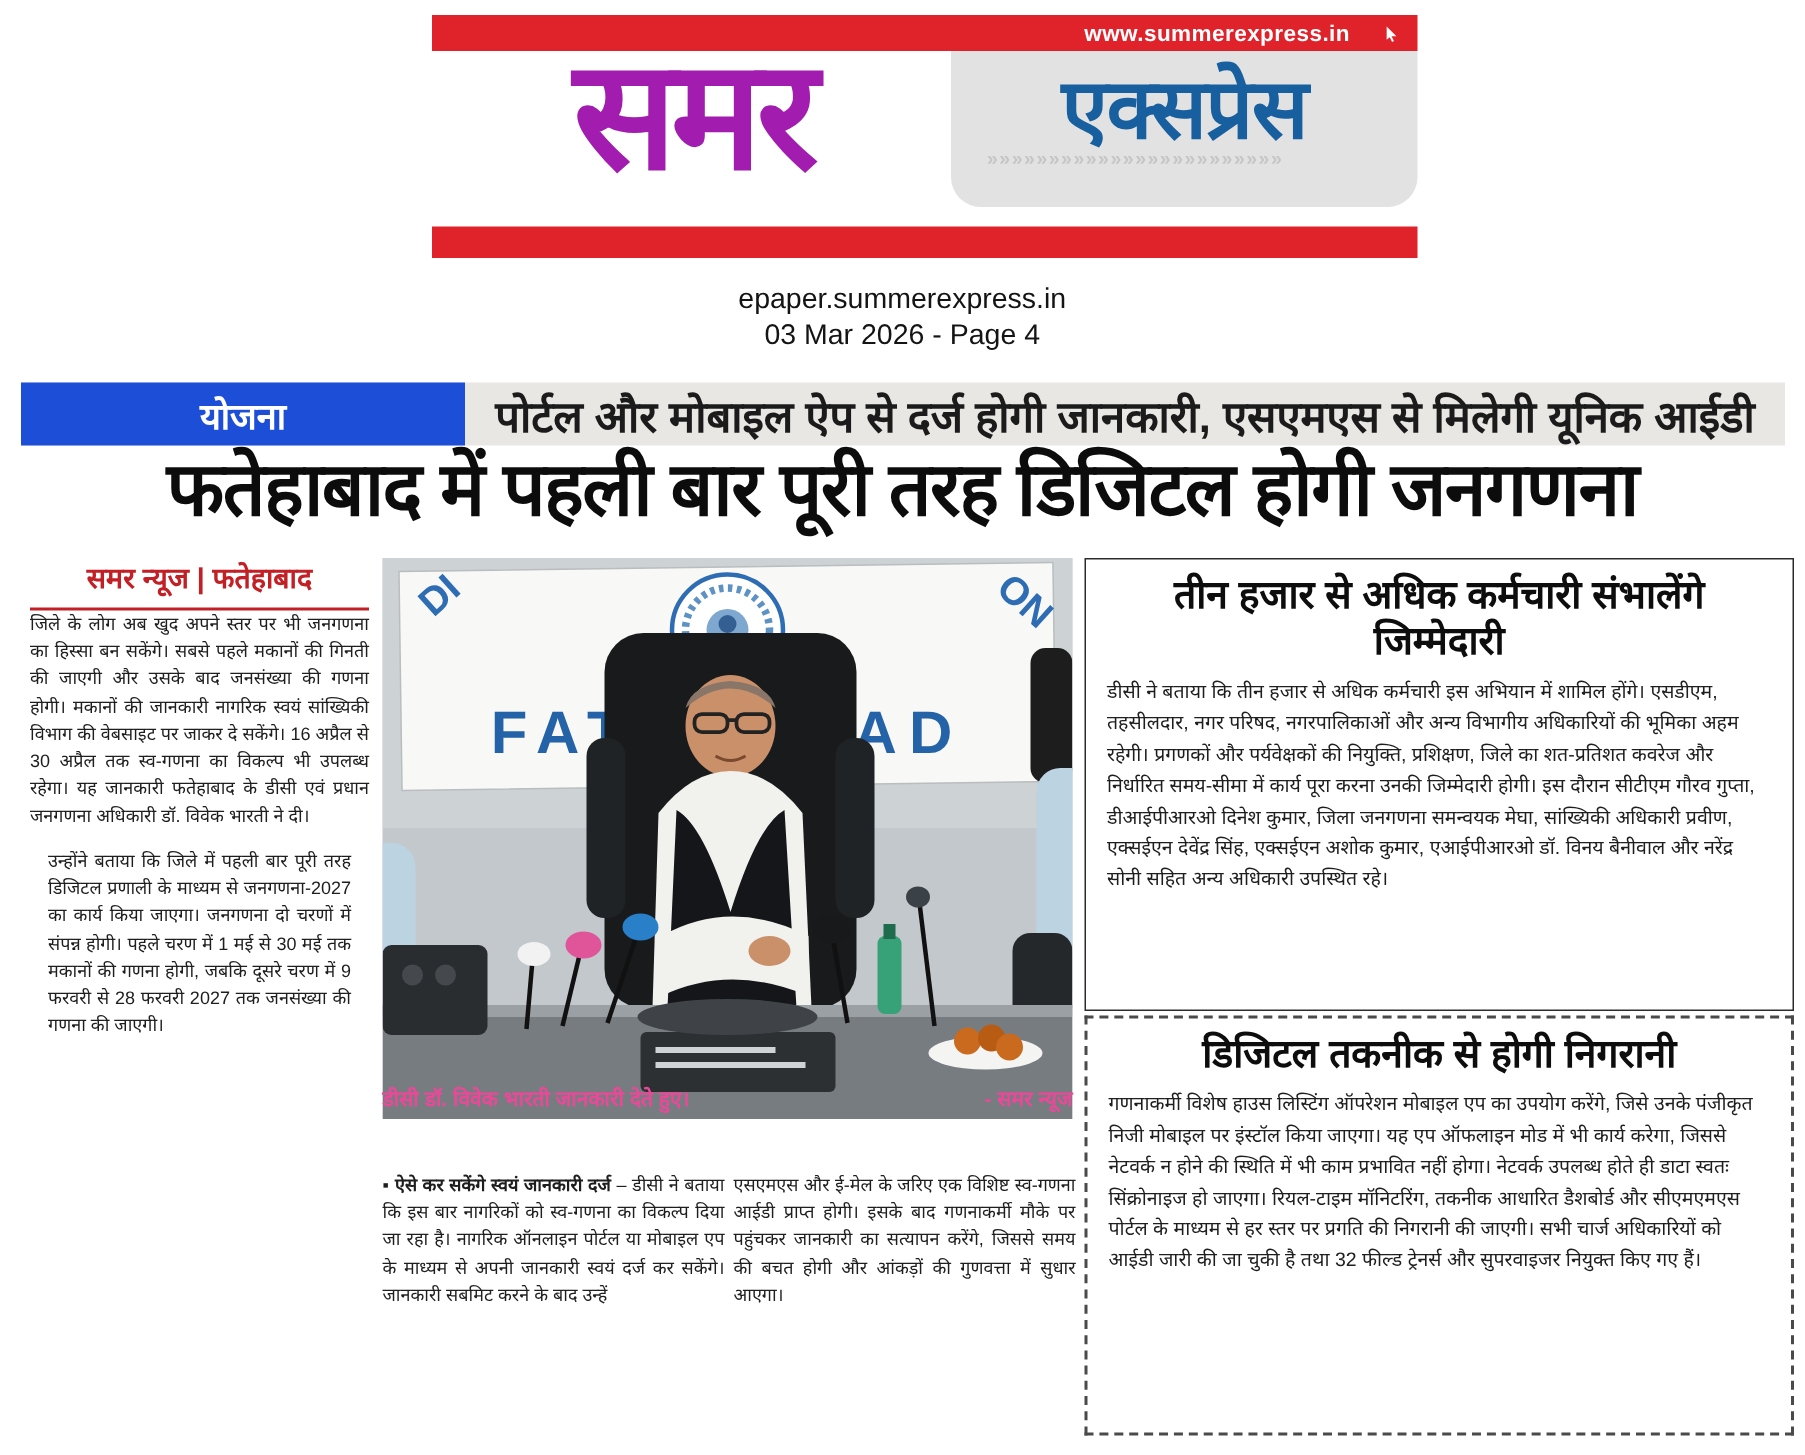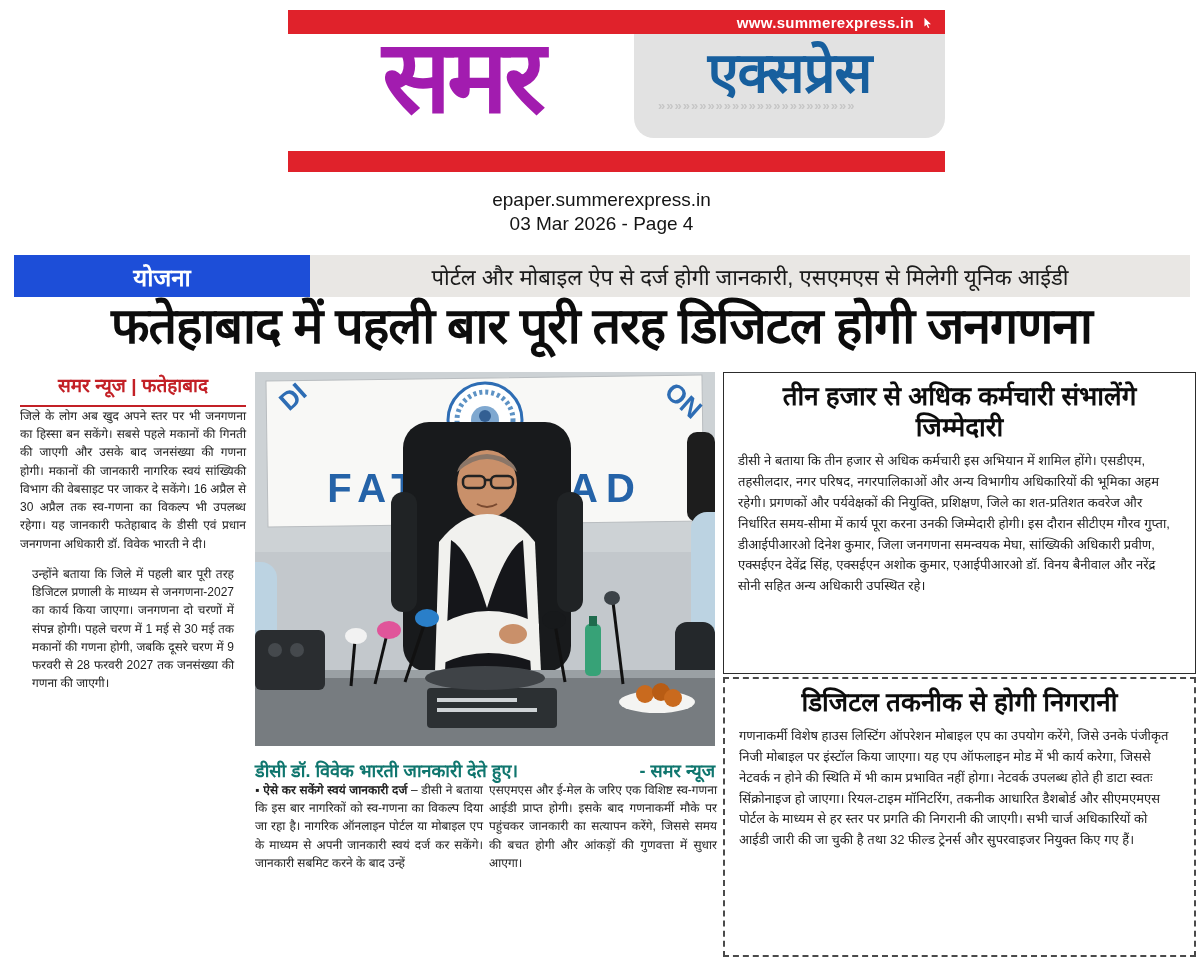--- a/index.html
+++ b/index.html
@@ -1,45 +1,45 @@
 <!DOCTYPE html>
 <html><head>
 <meta charset="utf-8">
 <style>
   html,body{margin:0;padding:0;background:#ffffff;}
   *{box-sizing:border-box;}
   body{font-family:"Liberation Sans","DejaVu Sans",sans-serif;}
   .page{position:relative;width:1203px;height:970px;background:#ffffff;overflow:hidden;}
 
   
-  .mast-redbar-top{position:absolute;left:288px;top:10px;width:657px;height:24px;background:#e0222b;display:flex;align-items:center;justify-content:flex-end;padding-right:10px;gap:8px;}
+  .mast-redbar-top{position:absolute;left:288px;top:10px;width:657px;height:24px;background:#e0222b;display:flex;align-items:center;justify-content:flex-end;padding-right:10px;gap:22px;}
   .mast-url{color:#ffffff;font-weight:bold;font-size:15px;letter-spacing:.3px;}
   .cursor-arrow{width:13px;height:13px;flex:0 0 auto;}
   .mast-title-main{position:absolute;left:286px;top:8px;width:352px;height:138px;display:flex;align-items:center;justify-content:center;color:#a21caf;font-weight:bold;font-size:102px;line-height:1;letter-spacing:-4px;}
   .mast-graybox{position:absolute;left:634px;top:34px;width:311px;height:104px;background:#e2e2e2;border-radius:0 0 20px 20px;text-align:center;}
   .mast-title-sub{display:block;margin-top:8px;color:#175f9e;font-weight:bold;font-size:56px;line-height:1.1;letter-spacing:-1px;}
   .mast-chevrons{display:block;margin-top:-6px;text-align:left;padding-left:24px;color:#c6c6c6;font-size:13px;font-weight:bold;letter-spacing:1px;}
   .mast-redbar-bottom{position:absolute;left:288px;top:151px;width:657px;height:21px;background:#e0222b;}
   .meta{position:absolute;left:0;top:188px;width:100%;text-align:center;color:#141414;font-size:19px;line-height:1.25;}
 
   
   .section-strip{position:absolute;left:14px;top:255px;width:1176px;height:42px;background:#e9e7e4;}
   .section-label{position:absolute;left:14px;top:255px;width:296px;height:42px;background:#1d4ed8;color:#ffffff;font-weight:bold;font-size:24px;display:flex;align-items:center;justify-content:center;}
-  .kicker{position:absolute;left:330px;top:255px;width:840px;height:42px;display:flex;align-items:center;justify-content:center;color:#1b1b1b;font-weight:normal;font-size:22px;}
+  .kicker{position:absolute;left:330px;top:255px;width:840px;height:42px;display:flex;align-items:center;justify-content:center;color:#1b1b1b;font-weight:bold;font-size:29px;}
   .headline{position:absolute;left:0;top:298px;width:1203px;text-align:center;color:#0c0c0c;font-weight:800;font-size:50px;line-height:1.15;letter-spacing:-1px;}
 
   
   .left-col{position:absolute;left:20px;top:372px;width:226px;}
   .byline{ text-align:center;color:#c32026;font-weight:bold;font-size:19px;padding-bottom:7px;border-bottom:2px solid #c32026;margin-bottom:0;}
   .body-text{font-size:12px;line-height:1.52;color:#1e1e1e;text-align:justify;}
   .left-col .body-text + .body-text{margin-top:6px;}
 
   
   .photo{position:absolute;left:255px;top:372px;width:460px;height:374px;background:#c9cdd0;overflow:hidden;}
-  .caption-row{position:absolute;left:255px;top:758px;width:460px;display:flex;justify-content:space-between;font-weight:bold;font-size:18px;color:#0f766e;}
+  .caption-row{position:absolute;left:255px;top:722px;width:460px;display:flex;justify-content:space-between;font-weight:bold;font-size:14px;color:#ec4899;}
 
   
   .mid-col-a{position:absolute;left:255px;top:781px;width:228px;}
   .mid-col-b{position:absolute;left:489px;top:781px;width:228px;}
   .lead-bullet{font-weight:bold;}
   .lead-bold{font-weight:bold;}
 
   
   .box1{position:absolute;left:723px;top:372px;width:473px;height:302px;border:1.5px solid #2c2c2c;padding:8px 14px;overflow:hidden;}
   .box2{position:absolute;left:723px;top:677px;width:473px;height:280px;border:2px dashed #4a4a4a;padding:8px 14px;overflow:hidden;}

